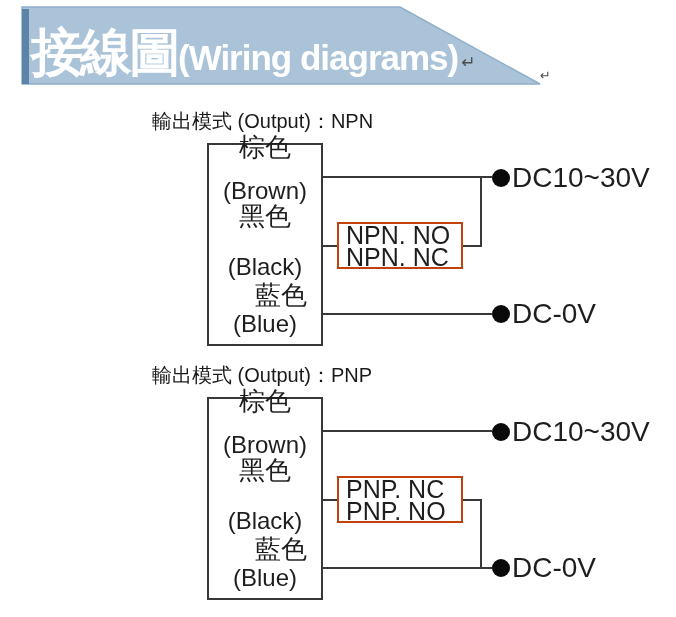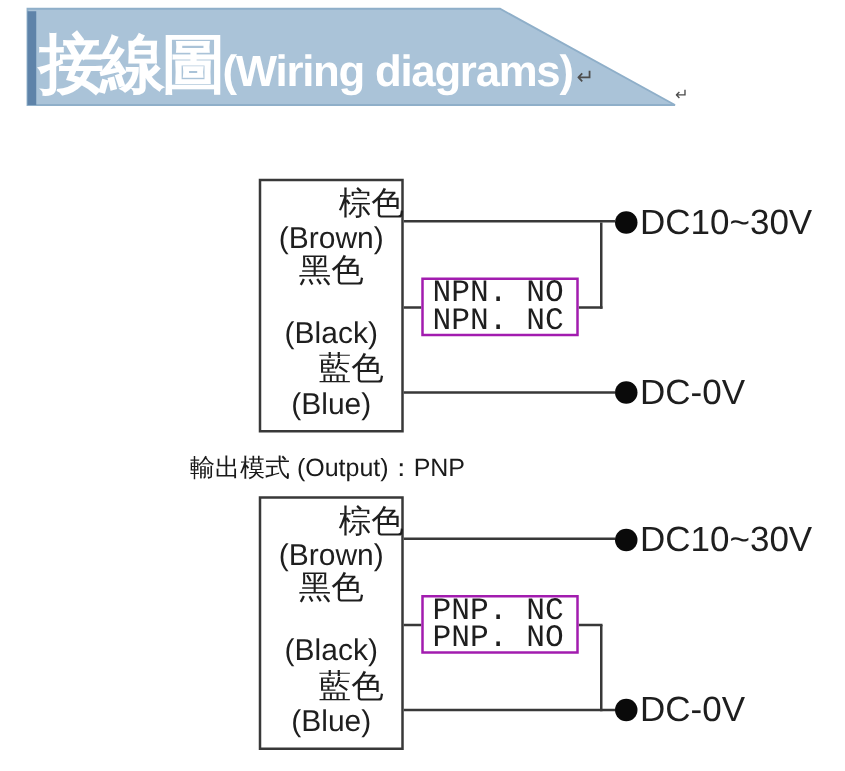--- a/index.html
+++ b/index.html
@@ -28,37 +28,37 @@
   .hline,.vline{position:absolute;background:#383838;}
   .hline{height:2px;} .vline{width:2px;}
 
   .sensor-box{position:absolute;left:207px;top:143px;width:116px;height:203px;
               border:2px solid #383838;box-sizing:border-box;background:#fff;}
 
   .wl{position:absolute;left:207px;width:116px;text-align:center;
       transform:translateY(-50%);white-space:nowrap;color:#1e1e1e;}
   .wl-cjk{font-size:26px;}
   .wl-en{font-size:24px;}
-  .wl1{top:163px;text-align:right;} .wl2{top:191px;} .wl3{top:216px;text-align:center;}
+  .wl1{top:147px;} .wl2{top:191px;} .wl3{top:216px;text-align:center;}
   .wl4{top:255px;margin-top:12px;} .wl5{top:295px;margin-left:16px;} .wl6{top:324px;}
 
   .wire-brown{left:323px;top:176px;width:169px;}
   .wire-black{left:323px;top:245px;width:16px;}
   .wire-blue{left:323px;top:313px;width:169px;}
 
   .conn-h{left:460px;top:245px;width:22px;}
   .conn-v{left:480px;}
   .sec-npn .conn-v{top:178px;height:69px;}
   .sec-pnp .conn-v{top:246px;height:69px;}
 
   .switch-box{position:absolute;left:337px;top:222px;width:126px;height:47px;
-              border:2px solid #a21caf;box-sizing:border-box;background:#fff;
+              border:2px solid #c2410c;box-sizing:border-box;background:#fff;
               display:flex;flex-direction:column;justify-content:center;
               padding-left:7px;font-size:25px;line-height:22px;color:#1e1e1e;
-              white-space:nowrap;font-family:Liberation Mono, monospace;}
+              white-space:nowrap;}
 
   .dot{position:absolute;left:492px;width:18px;height:18px;border-radius:50%;background:#0a0a0a;}
   .dot-top{top:169px;} .dot-bottom{top:305px;}
 
   .term{position:absolute;left:512px;transform:translateY(-50%);font-size:28px;
         white-space:nowrap;color:#1e1e1e;}
   .term-top{top:178px;} .term-bottom{top:314px;}
 </style>
 </head>
 <body>
@@ -72,20 +72,21 @@
     </svg>
     <div class="banner-title">
       <span class="t-cjk">接線圖</span>
       <span class="t-en">(Wiring diagrams)</span>
       <span class="pilcrow p1">↵</span>
     </div>
     <span class="pilcrow p2">↵</span>
   </div>
 
   <div class="sec sec-npn">
+    <div class="heading">輸出模式 (Output)：NPN</div>
 
     <div class="sensor-box"></div>
     <div class="wl wl-cjk wl1">棕色</div>
     <div class="wl wl-en  wl2">(Brown)</div>
     <div class="wl wl-cjk wl3">黑色</div>
     <div class="wl wl-en  wl4">(Black)</div>
     <div class="wl wl-cjk wl5">藍色</div>
     <div class="wl wl-en  wl6">(Blue)</div>
 
     <div class="hline wire-brown"></div>

